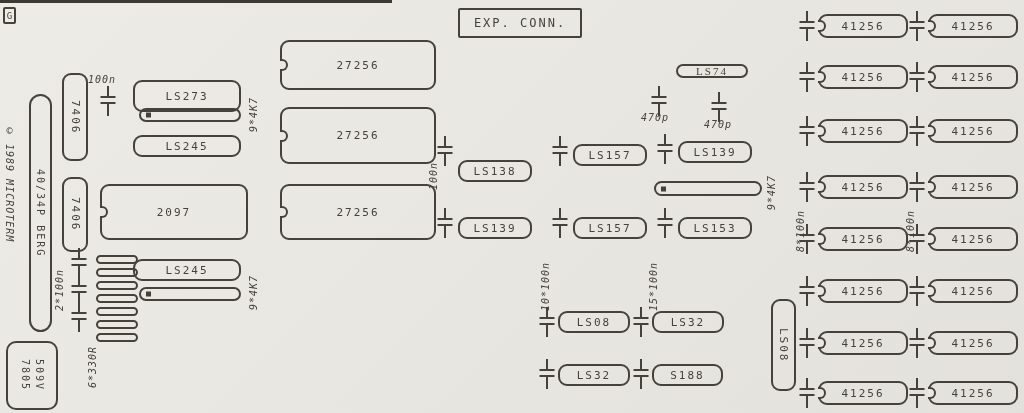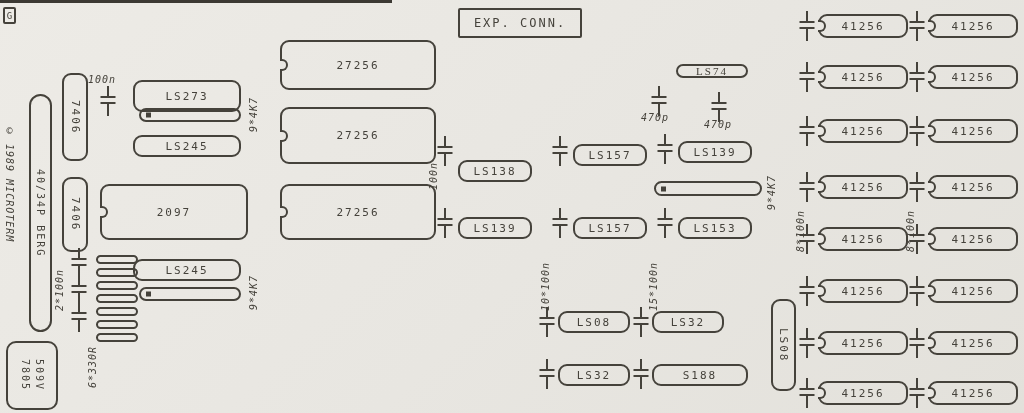--- a/index.html
+++ b/index.html
@@ -133,21 +133,21 @@
     </div>
     <div class="chip" style="left: 558px; top: 311px; width: 72px; height: 22px;">
       <span>LS08</span>
     </div>
     <div class="chip" style="left: 652px; top: 311px; width: 72px; height: 22px;">
       <span>LS32</span>
     </div>
     <div class="chip" style="left: 558px; top: 364px; width: 72px; height: 22px;">
       <span>LS32</span>
     </div>
-    <div class="chip" style="left: 652px; top: 364px; width: 96px; height: 22px;">
+    <div class="chip" style="left: 652px; top: 364px; width: 71px; height: 22px;">
       <span>S188</span>
     </div>
     <div class="chip" style="left: 771px; top: 299px; width: 25px; height: 92px;">
       <span class="vtext">LS08</span>
     </div>
     <div class="chip notch" style="left: 818px; top: 14px; width: 90px; height: 24px;">
       <span>41256</span>
     </div>
     <div class="chip notch" style="left: 818px; top: 65px; width: 90px; height: 24px;">
       <span>41256</span>

